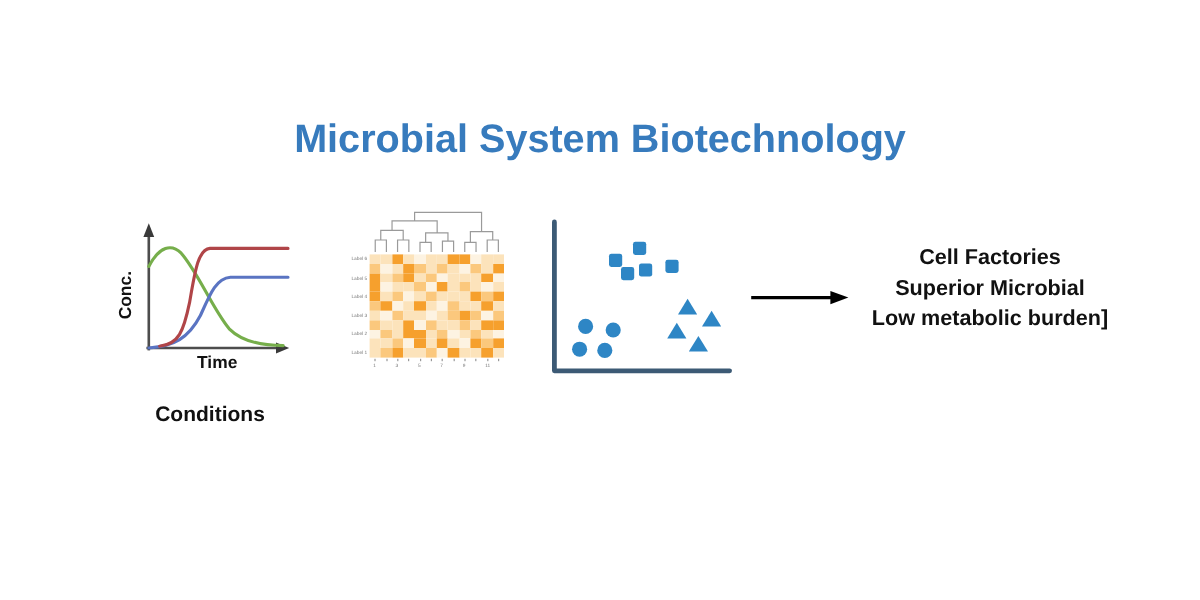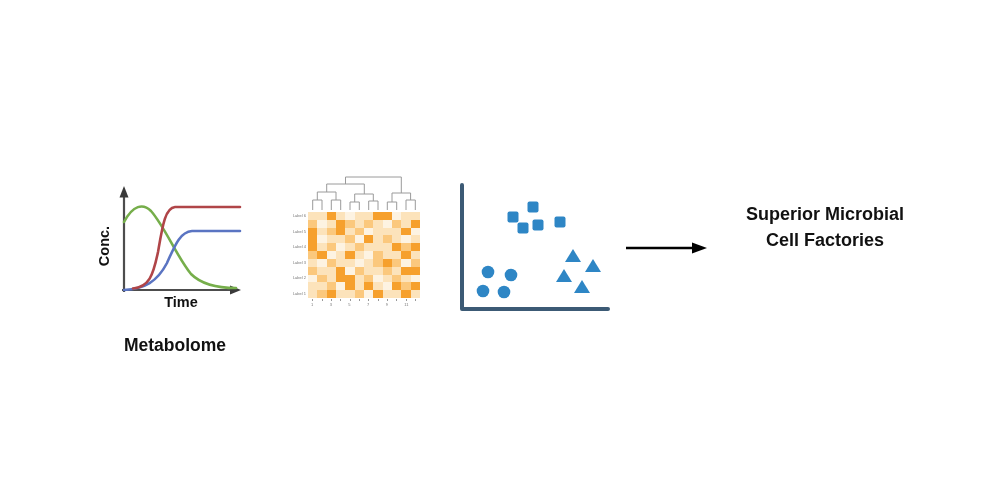--- a/index.html
+++ b/index.html
@@ -26,20 +26,21 @@
   .hm-ticklabel{position:absolute;top:3px;font-size:4px;color:#777;}
   .scatter-axis{fill:none;stroke:#3c5a75;stroke-width:4;stroke-linejoin:round;stroke-linecap:round;}
   .arrow-shaft{stroke:#000;stroke-width:2.6;}
   .arrow-head{fill:#000;}
 </style>
 </head>
 <body>
 
 <div class="canvas">
 
+  <h1 class="title">Microbial System Biotechnology</h1>
 
   <svg class="abs" style="left:95px;top:180px;" width="155" height="135" viewBox="0 0 155 135">
     <g>
       <line class="axis" x1="29" y1="112" x2="29" y2="16"></line>
       <polygon class="axhead" points="29,6 24.5,17.5 33.5,17.5"></polygon>
       <line class="axis" x1="27" y1="110" x2="136" y2="110"></line>
       <polygon class="axhead" points="146,110 135,105.5 135,114.5"></polygon>
     </g>
     <g>
         <path d="M29,42 C38,25 48,23 56,31 C70,47 82,77 96,94 C106,104 122,108 141,108" stroke="#76ae4b" fill="none" stroke-width="2.6" stroke-linecap="round"></path>
@@ -236,21 +237,22 @@
         <polygon points="134,102 126,115 142,115" fill="#2e86c5"></polygon>
       </g>
   </svg>
 
   <svg class="abs" style="left:622px;top:239px;" width="92" height="18" viewBox="0 0 92 18">
     <line class="arrow-shaft" x1="4" y1="9" x2="71" y2="9"></line>
     <polygon class="arrow-head" points="70,3.5 85,9 70,14.5"></polygon>
   </svg>
 
   <div class="result">
+    <div>Cell Factories</div>
     <div>Superior Microbial</div>
-    <div>Cell Factories</div>
+    <div>Low metabolic burden]</div>
   </div>
 
   <div class="panel-label" style="left:95px;top:333px;width:160px;">
-    <div>Metabolome</div>
+    <div>Conditions</div>
   </div>
 
 </div>
 
 </body></html>

